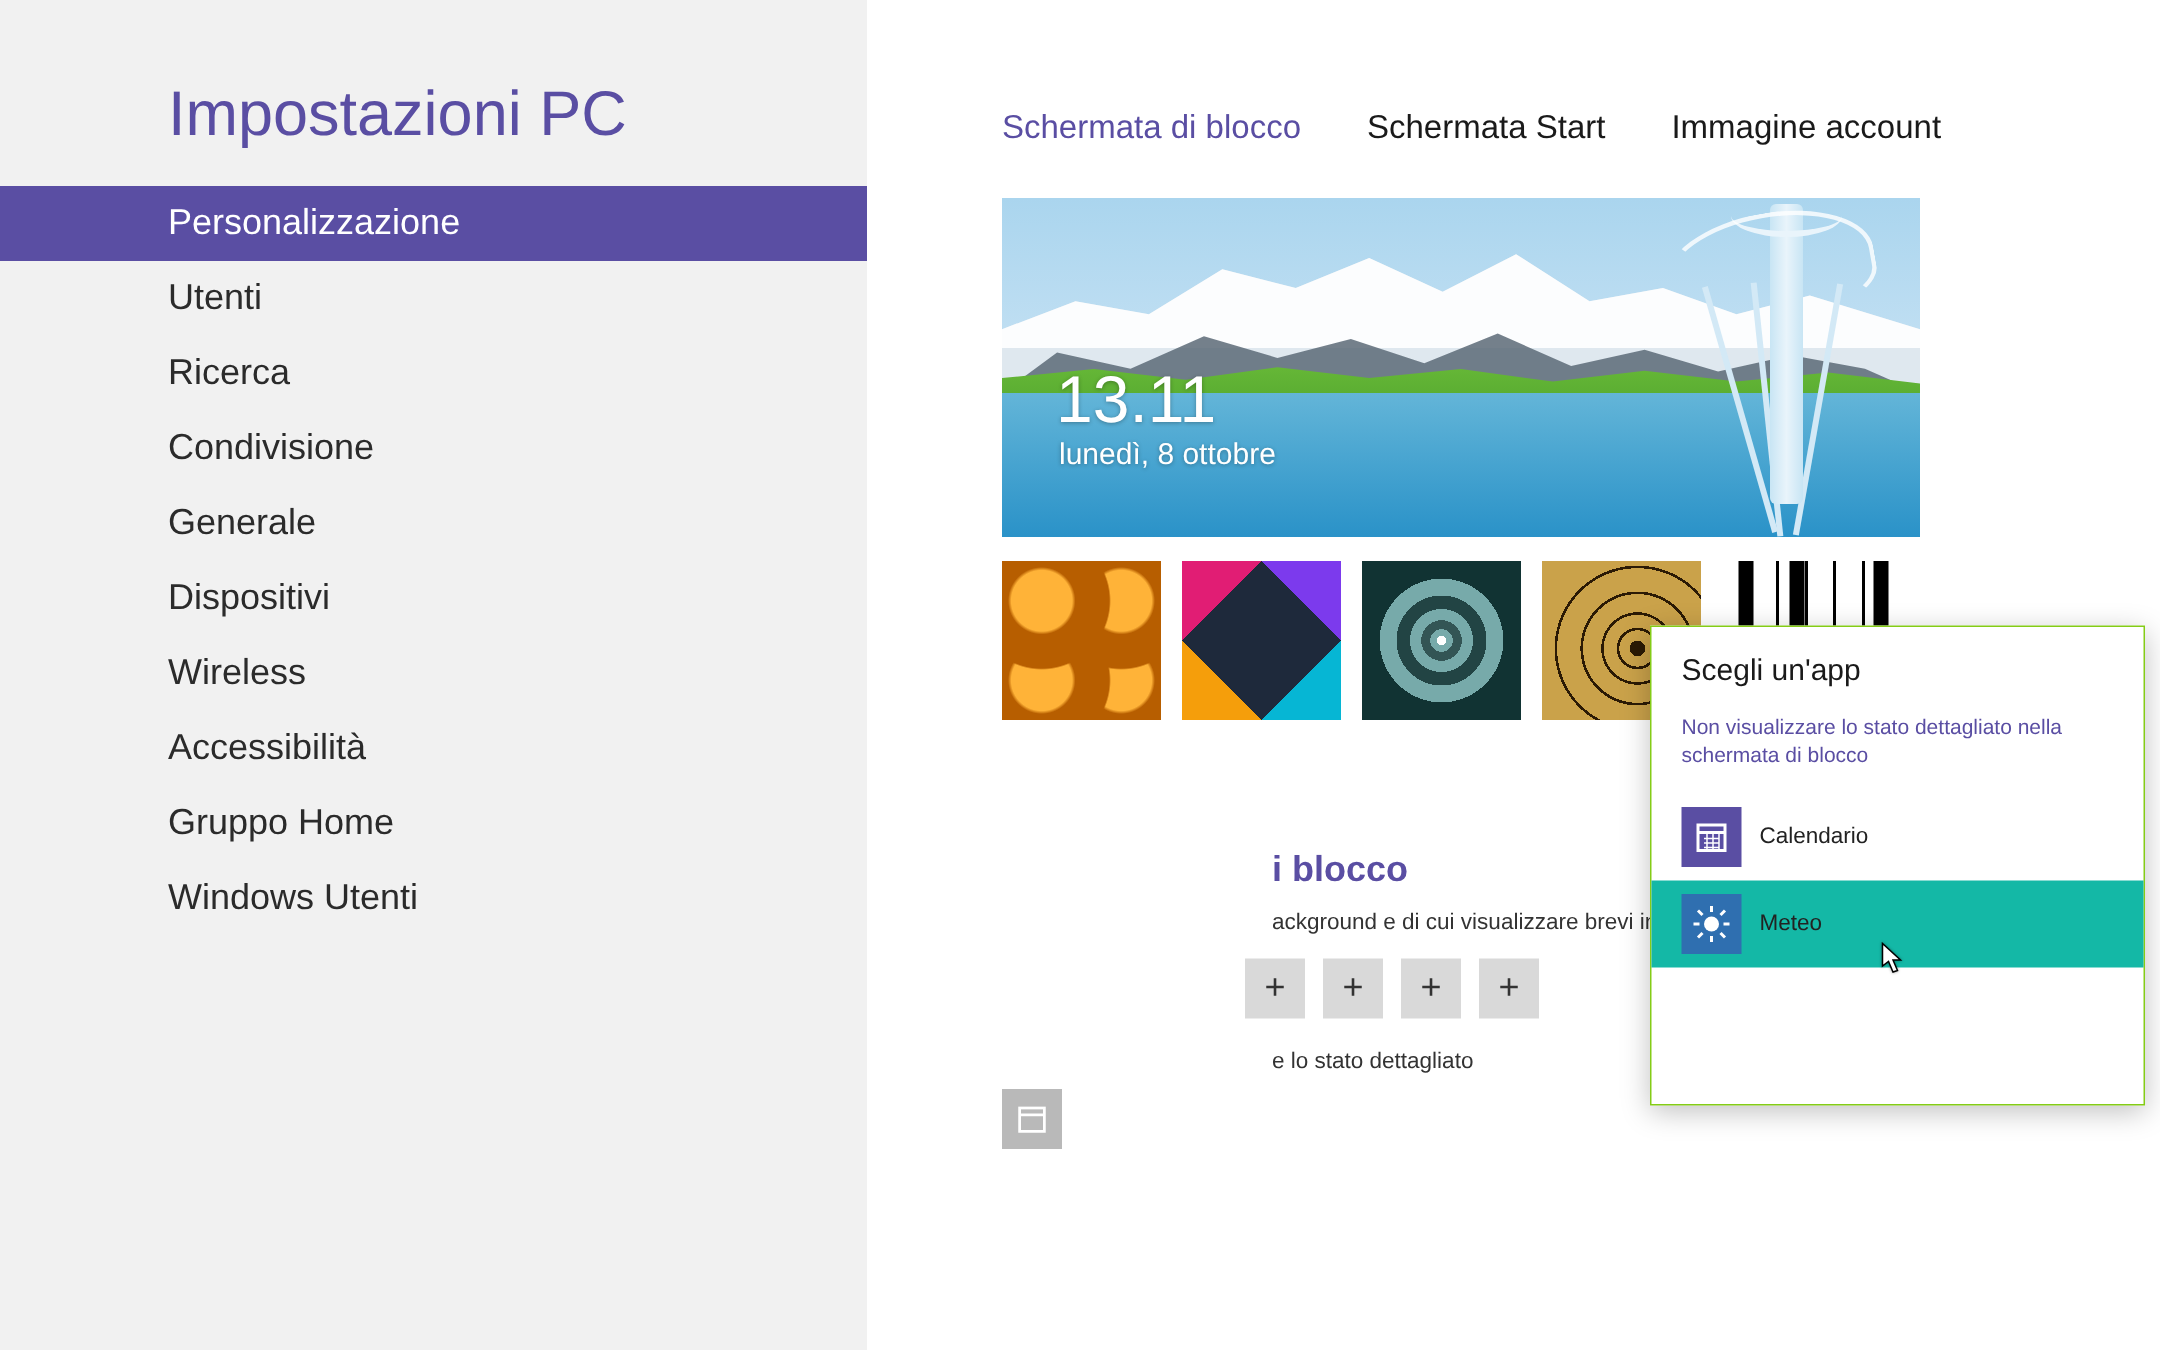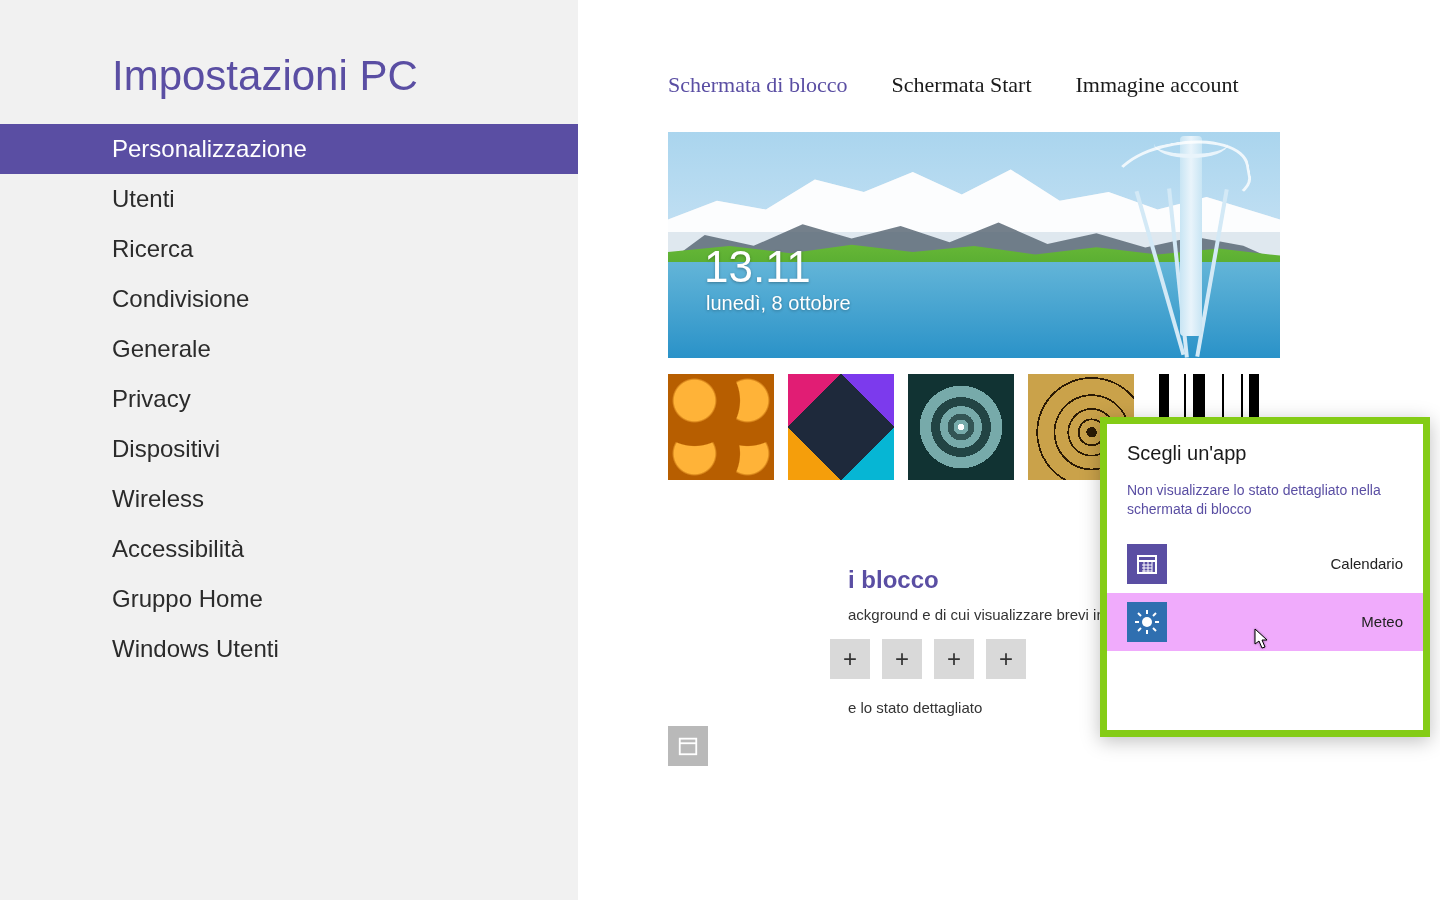--- a/index.html
+++ b/index.html
@@ -9,21 +9,21 @@
   
   .sidebar { width: 578px; height: 100%; background: #f1f1f1; }
   .sidebar-title { font-size: 42px; font-weight: 300; color: #5a4ea3; padding: 52px 0 24px 112px; }
   .nav-list { list-style: none; }
   .nav-item { font-size: 24px; font-weight: 400; color: #2b2b2b; padding: 11px 0 11px 112px; cursor: pointer; }
   .nav-item.selected { background: #5a4ea3; color: #fff; }
 
   
   .main { flex: 1; position: relative; background: #fff; padding: 72px 0 0 78px; }
   .tabs { display: flex; gap: 44px; margin-bottom: 34px; }
-  .tab { font-size: 22px; font-weight: 400; color: #1a1a1a; cursor: pointer; font-family: Liberation Serif, serif; }
+  .tab { font-size: 22px; font-weight: 400; color: #1a1a1a; cursor: pointer; }
   .tab.active { color: #5a4ea3; }
 
   
   .lock-preview { width: 612px; height: 226px; position: relative; overflow: hidden; }
   .sky { position: absolute; inset: 0; background: linear-gradient(#aad5ee 0%, #c7e2f4 55%, #63b5d8 55%, #2a92c8 100%); }
   .mountain1 { position: absolute; left: 0; right: 0; top: 0; height: 125px;
     background:
       radial-gradient(circle at 35% 100%, rgba(0,0,0,0) 60%, rgba(0,0,0,0)) ,
       linear-gradient(#dfe8ef, #dfe8ef);
     clip-path: polygon(0 70%, 8% 55%, 16% 62%, 24% 38%, 32% 48%, 40% 32%, 48% 50%, 56% 30%, 64% 55%, 72% 48%, 80% 62%, 88% 52%, 100% 70%, 100% 100%, 0 100%);
@@ -75,25 +75,25 @@
   .section-desc { font-size:15px; color:#333; margin-top:10px; max-width:600px; line-height:1.4; }
   .slots { display:flex; gap:12px; margin-top:14px; }
   .slot { width:40px; height:40px; background:#d9d9d9; display:flex; align-items:center; justify-content:center; font-size:24px; color:#333; cursor:pointer;}
   .section-desc2 { font-size:15px; color:#333; margin-top:20px; }
   .detail-slot { width:40px; height:40px; background:#b9b9b9; display:flex; align-items:center; justify-content:center; margin-top:10px; cursor:pointer;}
   .cal-ic { width:22px; height:22px; }
   .cal-ic rect{ fill:none; stroke:#fff; stroke-width:2;}
   .cal-ic line{ stroke:#fff; stroke-width:2;}
 
   
-  .popup { position:absolute; left:510px; top:417px; width:330px; height:320px; background:#fff; border:7px solid #84cc16; box-shadow:0 4px 18px rgba(0,0,0,.25); padding:18px 20px 0 20px; }
+  .popup { position:absolute; left:510px; top:417px; width:330px; height:320px; background:#fff; border:1px solid #84cc16; box-shadow:0 4px 18px rgba(0,0,0,.25); padding:18px 20px 0 20px; }
   .popup-title { font-size:20px; color:#1a1a1a; margin-bottom:16px; }
   .popup-note { font-size:14px; color:#5a4ea3; line-height:1.35; margin-bottom:16px; }
-  .app-item { display:flex; align-items:center; gap:12px; height:58px; margin:0 -20px; padding:0 20px; cursor:pointer;justify-content:space-between; }
-  .app-item.hover { background:#f0abfc; }
+  .app-item { display:flex; align-items:center; gap:12px; height:58px; margin:0 -20px; padding:0 20px; cursor:pointer; }
+  .app-item.hover { background:#14b8a6; }
   .app-icon { width:40px; height:40px; display:flex; align-items:center; justify-content:center; }
   .app-icon.cal { background:#5a4ea3; }
   .app-icon.weather { background:#2f6fb0; }
   .sun { width:26px; height:26px; }
   .sun circle{ fill:#fff;}
   .sun line{ stroke:#fff; stroke-width:2;}
   .app-label { font-size:15px; color:#222; }
 
   .cursor { position:absolute; left:664px; top:628px; width:16px; height:22px; pointer-events:none; }
   .cursor svg { filter: drop-shadow(0 0 1px rgba(0,0,0,.4)); }
@@ -104,21 +104,20 @@
 <div class="app">
 
   <aside class="sidebar">
     <h1 class="sidebar-title">Impostazioni PC</h1>
     <ul class="nav-list">
       <li class="nav-item selected">Personalizzazione</li>
       <li class="nav-item">Utenti</li>
       <li class="nav-item">Ricerca</li>
       <li class="nav-item">Condivisione</li>
       <li class="nav-item">Generale</li>
-      <li class="nav-item">Privacy</li>
       <li class="nav-item">Dispositivi</li>
       <li class="nav-item">Wireless</li>
       <li class="nav-item">Accessibilità</li>
       <li class="nav-item">Gruppo Home</li>
       <li class="nav-item">Windows Utenti</li>
     </ul>
   </aside>
 
   <main class="main">
     <nav class="tabs">

